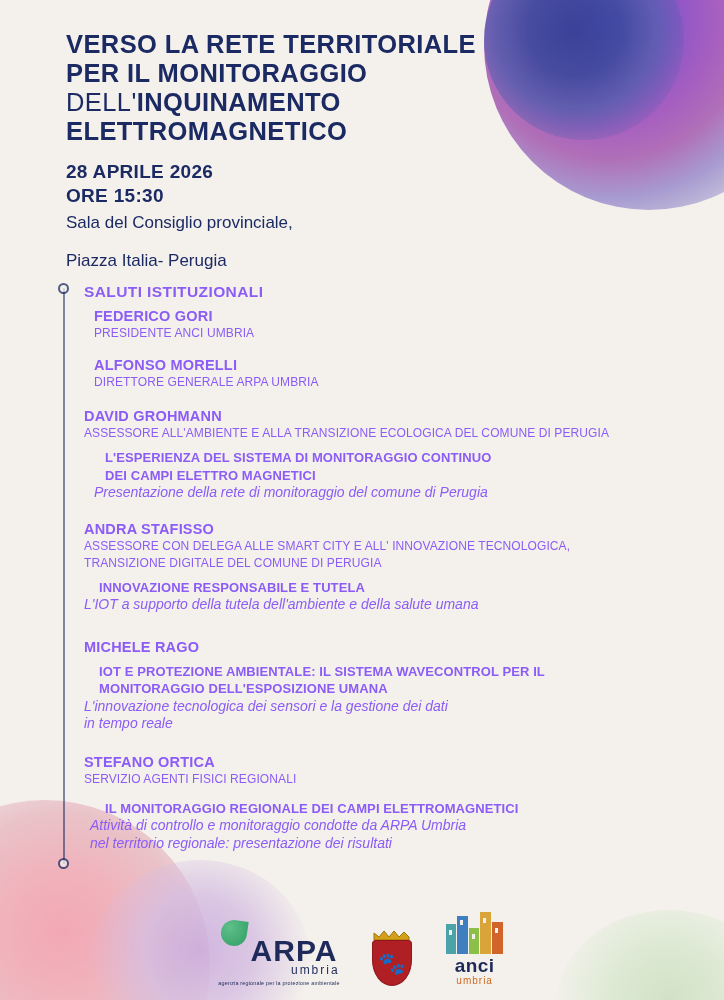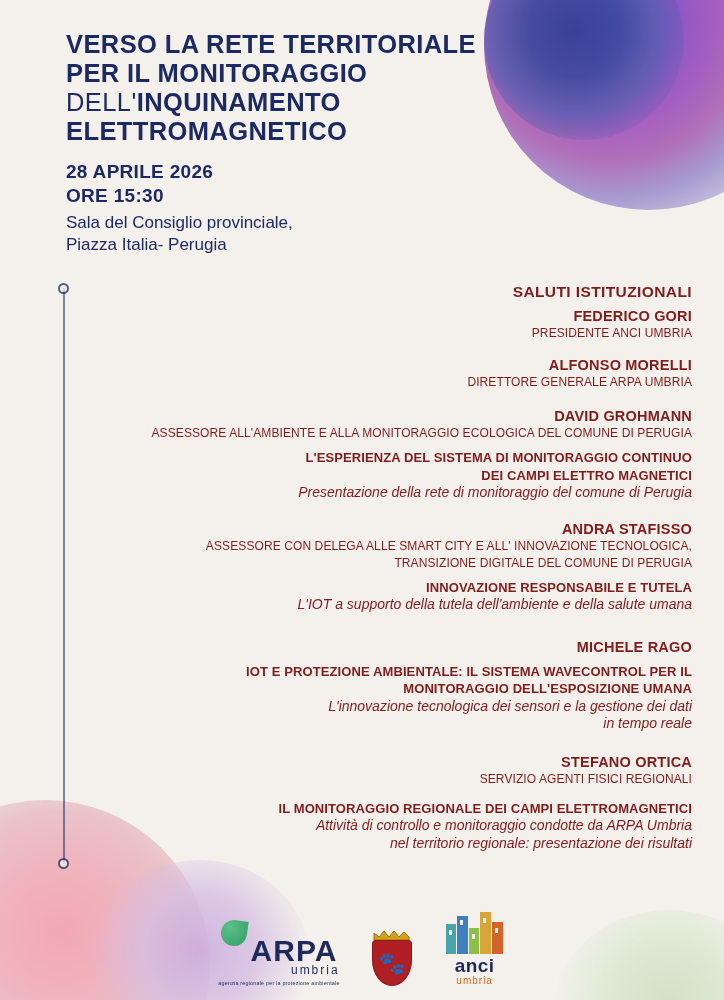--- a/index.html
+++ b/index.html
@@ -77,21 +77,21 @@
     width: 2px; height: 576px; background: #1c2a63; opacity: .55;
   }
   .rail-dot {
     position: absolute; left: 58px;
     width: 11px; height: 11px; border: 2px solid #1c2a63; border-radius: 50%;
     background: #f4f1ec; opacity: .75;
   }
   #dot-top { top: 283px; }
   #dot-bottom { top: 858px; }
 
-  #program { position: absolute; left: 112px; top: 283px; width: 580px; color: #7f1d1d; text-align: right; }
+  #program { position: absolute; left: 84px; top: 283px; width: 580px; color: #8b5cf6; }
   .block { margin-bottom: 14px; }
   .speaker { font-size: 14.5px; font-weight: bold; letter-spacing: .2px; line-height: 18px; }
   .role { font-size: 12px; font-weight: normal; line-height: 17px; letter-spacing: .1px; }
   .talk { font-size: 13px; font-weight: bold; line-height: 17.5px; letter-spacing: .1px; margin-left: 15px; }
   .sub { font-size: 14px; font-style: italic; line-height: 17.5px; }
   .indent { padding-left: 10px; }
   .indent2 { padding-left: 6px; }
   .sec-title { font-size: 15.5px; font-weight: bold; letter-spacing: .4px; margin-bottom: 6px;}
   .gap-s { margin-top: 7px; }
   .gap-m { margin-top: 12px; }
@@ -153,21 +153,21 @@
     <span class="t-line">VERSO LA RETE TERRITORIALE</span>
     <span class="t-line">PER IL MONITORAGGIO</span>
     <span class="t-line"><span class="thin">DELL'</span><span class="light">INQUINAMENTO</span></span>
     <span class="t-line">ELETTROMAGNETICO</span>
   </div>
 
   <div id="when" class="content">
     <div class="date">28 APRILE 2026</div>
     <div class="time">ORE 15:30</div>
     <div class="place">Sala del Consiglio provinciale,</div>
-    <div class="place" style="margin-top:0">Piazza Italia- Perugia</div>
+    <div class="place" style="margin-top:16px">Piazza Italia- Perugia</div>
   </div>
 
   <div id="rail"></div>
   <div class="rail-dot" id="dot-top"></div>
   <div class="rail-dot" id="dot-bottom"></div>
 
   <div id="program" class="content">
 
     <div class="sec-title">SALUTI ISTITUZIONALI</div>
 
@@ -176,21 +176,21 @@
       <div class="role">PRESIDENTE ANCI UMBRIA</div>
     </div>
 
     <div class="block indent">
       <div class="speaker">ALFONSO MORELLI</div>
       <div class="role">DIRETTORE GENERALE ARPA UMBRIA</div>
     </div>
 
     <div class="block" style="margin-top:16px">
       <div class="speaker">DAVID GROHMANN</div>
-      <div class="role">ASSESSORE ALL'AMBIENTE E ALLA MONITORAGGIO ECOLOGICA DEL COMUNE DI PERUGIA</div>
+      <div class="role">ASSESSORE ALL'AMBIENTE E ALLA TRANSIZIONE ECOLOGICA DEL COMUNE DI PERUGIA</div>
       <div class="talk indent2 gap-s">L'ESPERIENZA DEL SISTEMA DI MONITORAGGIO CONTINUO</div>
       <div class="talk indent2">DEI CAMPI ELETTRO MAGNETICI</div>
       <div class="sub indent">Presentazione della rete di monitoraggio del comune di Perugia</div>
     </div>
 
     <div class="block" style="margin-top:18px">
       <div class="speaker">ANDRA STAFISSO</div>
       <div class="role">ASSESSORE CON DELEGA ALLE SMART CITY E ALL' INNOVAZIONE TECNOLOGICA,</div>
       <div class="role">TRANSIZIONE DIGITALE DEL COMUNE DI PERUGIA</div>
       <div class="talk gap-s">INNOVAZIONE RESPONSABILE E TUTELA</div>

